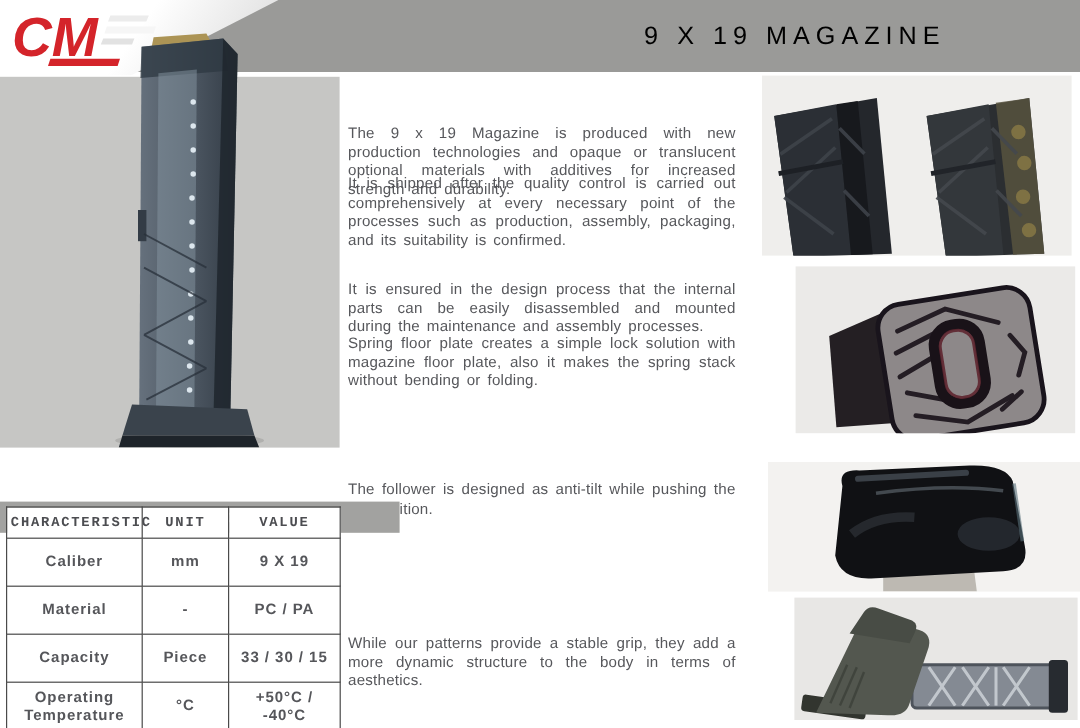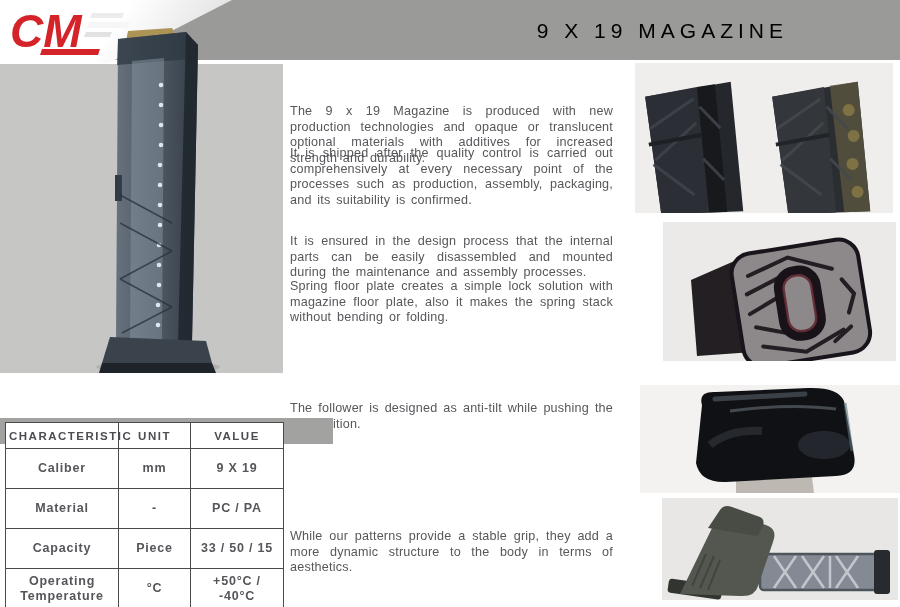--- a/index.html
+++ b/index.html
@@ -23,21 +23,21 @@
   .para{position:absolute;left:290px;width:323px;font-size:12.6px;line-height:15.6px;
         color:#56575b;text-align:justify;letter-spacing:.2px;word-spacing:2px;}
   .p1{top:68px;margin-top:36px;} .p2{top:146px;} .p3{top:234px;} .p4{top:279px;} .p5{top:401px;} .p6{top:529px;}
 
   
   .tech-bar{position:absolute;left:0;top:391px;width:333px;height:26px;background:#a2a2a0;
         color:#fbfbf9;text-align:center;line-height:27px;font-size:13.5px;letter-spacing:3px;margin-top:27px;}
   .spec-table{position:absolute;left:5px;top:422px;width:278px;border-collapse:collapse;table-layout:fixed;}
   .spec-table th,.spec-table td{border:1.5px solid #4a4a4a;text-align:center;vertical-align:middle;
         background:#ffffff;padding:0 3px;font-weight:bold;}
-  .spec-table th{height:25px;font-size:11.5px;letter-spacing:1.5px;font-weight:bold;color:#4c4d51;}
+  .spec-table th{height:25px;font-size:11.5px;letter-spacing:1.5px;font-weight:bold;color:#4c4d51;font-family:Liberation Mono, monospace;}
   .spec-table td{height:39px;font-size:12.5px;letter-spacing:.8px;color:#55565a;line-height:15px;}
   .c1{width:113px;} .c2{width:72px;} .c3{width:93px;}
 
   
   .photo{position:absolute;}
   .photo-a{left:635px;top:63px;width:258px;height:150px;background:#efeeec;}
   .photo-b{left:663px;top:222px;width:233px;height:139px;background:#ebeae8;}
   .photo-c{left:640px;top:385px;width:260px;height:108px;background:#f3f2f0;}
   .photo-d{left:662px;top:498px;width:236px;height:102px;background:#e8e7e5;}
   .photo svg{display:block;}
@@ -129,21 +129,21 @@
       <td>9 X 19</td>
     </tr>
     <tr>
       <td>Material</td>
       <td>-</td>
       <td>PC / PA</td>
     </tr>
     <tr>
       <td>Capacity</td>
       <td>Piece</td>
-      <td>33 / 50 / 15</td>
+      <td>33 / 30 / 15</td>
     </tr>
     <tr>
       <td>Operating Temperature</td>
       <td>°C</td>
       <td>+50°C  /  -40°C</td>
     </tr>
   </tbody>
     </table>
 
   <div class="photo photo-a">

